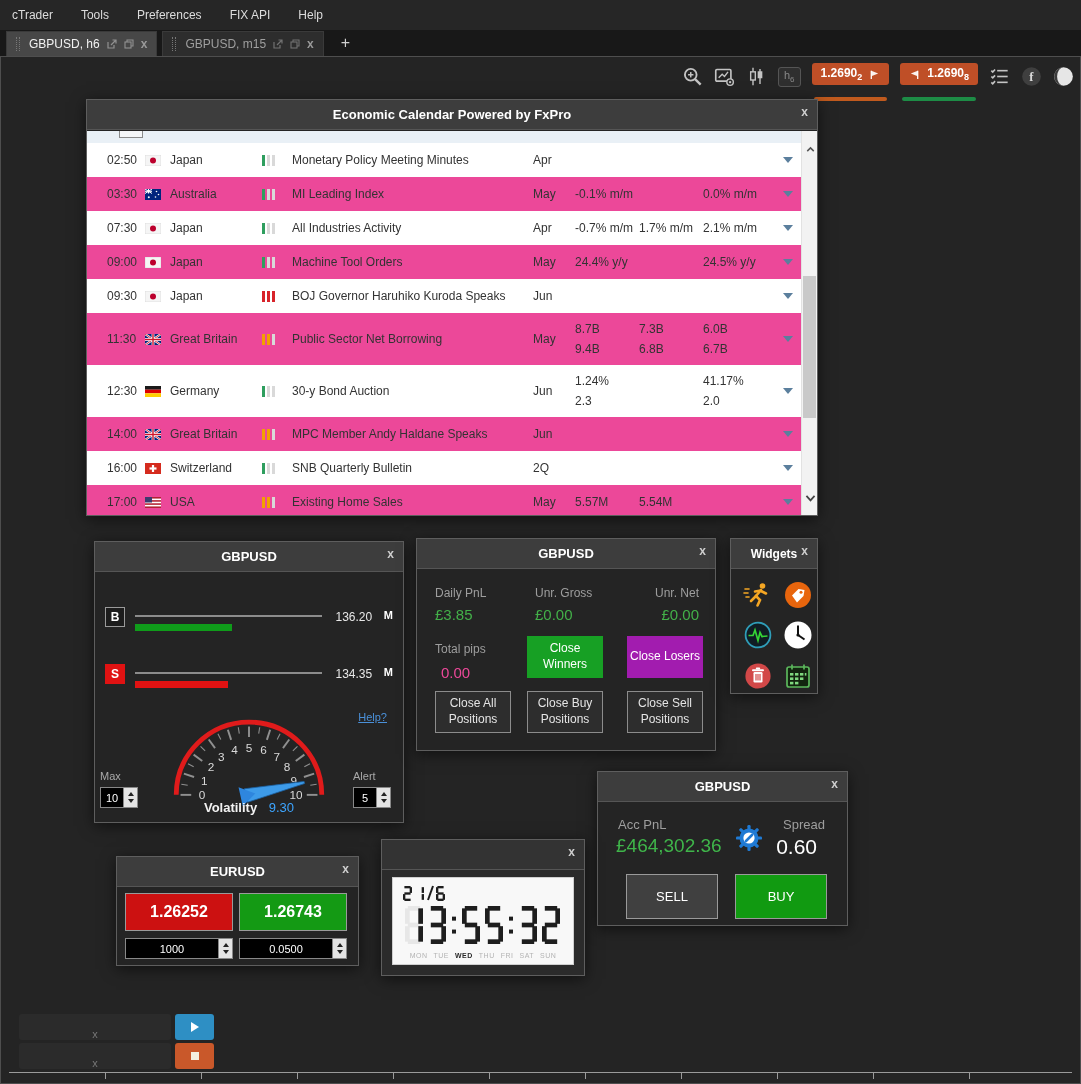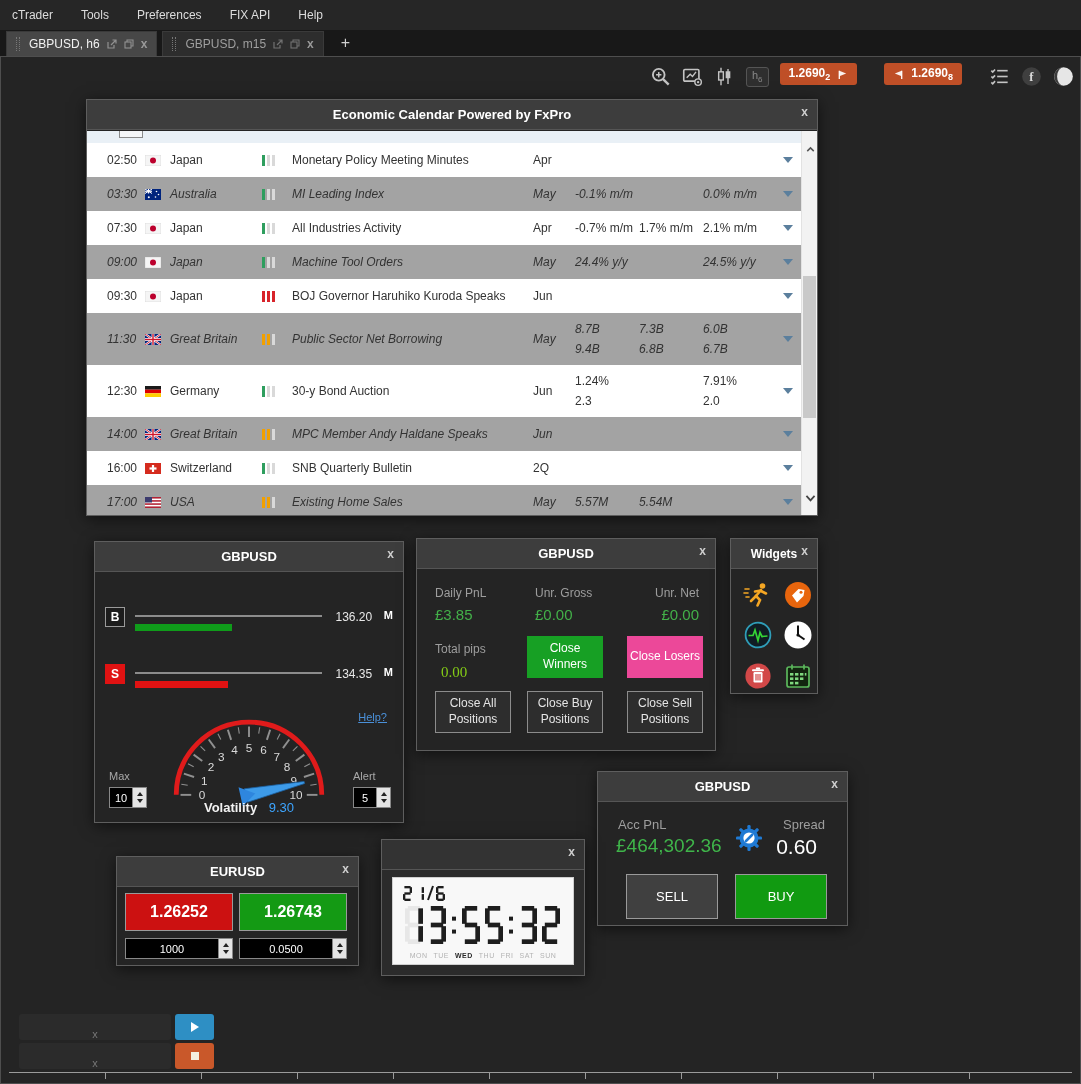--- a/index.html
+++ b/index.html
@@ -23,39 +23,39 @@
   .tab-x { color:#9a9a9a; font-size:12px; font-weight:bold; cursor:pointer; }
   .tab-add { color:#cfcfcf; font-size:16px; padding:0 12px 4px 12px; cursor:pointer; }
   
   .workspace { position:relative; height:1028px; background:#242424; border:1px solid #4e4e4e; }
   
   .toolbar { position:absolute; top:6px; right:6px; display:flex; align-items:flex-start; gap:11px; }
   .ticon { width:21px; height:21px; margin-top:3px; cursor:pointer; }
   .tf-badge { margin-top:4px; background:#2f2f2f; border:1px solid #555; color:#888; border-radius:3px;
               font-size:11px; padding:1px 5px 2px 5px; cursor:pointer; }
   .tf-badge sub { font-size:8px; }
-  .badge-col { display:flex; flex-direction:row; gap:12px;justify-content:flex-end; }
+  .badge-col { display:flex; flex-direction:column; gap:12px;justify-content:flex-end; }
   .price-badge { background:#bf4f27; border-radius:3px; color:#fff; font-weight:bold; font-size:12px;
                  height:22px; display:flex; align-items:center; gap:7px; padding:0 9px; cursor:pointer; }
   .price-badge sub { font-size:9px; }
   .price-badge svg { width:11px; height:11px; }
   .underline { height:4px; border-radius:2px; margin:0 2px; }
   
   .panel { position:absolute; background:#242424; border:1px solid #5e5e5e; box-shadow:0 3px 14px rgba(0,0,0,.55); }
   .panel-h { height:30px; background:#3d3d3d; display:flex; align-items:center; justify-content:center;
              color:#fff; font-weight:bold; font-size:13px; position:relative; border-bottom:1px solid #555; cursor:move;}
   .panel-x { position:absolute; right:9px; top:6px; color:#cfcfcf; font-size:12px; font-weight:bold; cursor:pointer; line-height:1;}
   .panel-b { position:absolute; top:31px; left:0; right:0; bottom:0; }
   
   .cal-body { background:#fff; }
   .partial-strip { position:absolute; top:0; left:0; right:16px; height:12px; background:#e9f0f6; }
   .partial-box { position:absolute; top:0; left:32px; width:24px; height:7px; border:1px solid #8a8a8a; border-top:none; background:#f4f6f8;}
   .cal-rows { position:absolute; top:12px; left:0; right:16px; bottom:0; overflow:hidden; }
   .cal-row { display:flex; align-items:center; padding-left:20px; min-height:34px; font-size:12px; color:#333; background:#fff; cursor:pointer;}
-  .cal-row.alt { background:#a3a3a3;font-style:italic; }
+  .cal-row.alt { background:#ec4899; }
   .cal-row.two { min-height:52px; }
   .c-time { width:38px; }
   .c-flag { width:25px; display:flex; }
   .c-flag svg { width:16px; height:11px; }
   .c-country { width:92px; }
   .c-imp { width:30px; display:flex; gap:2px; align-items:center; }
   .c-imp i { width:3px; height:11px; display:block; }
   .c-event { flex:1; padding-right:4px; }
   .c-period { width:42px; }
   .c-val { width:64px; line-height:1.7; }
@@ -87,25 +87,25 @@
   .spin .btns { width:14px; background:#e4e4e4; border-left:1px solid #888; display:flex; flex-direction:column; align-items:center; justify-content:space-evenly; }
   .spin .btns i { display:block; width:0; height:0; border-left:3.5px solid transparent; border-right:3.5px solid transparent; }
   .spin .btns i.up { border-bottom:4px solid #222; }
   .spin .btns i.dn { border-top:4px solid #222; }
   .vol-row { position:absolute; bottom:7px; width:100%; text-align:center; font-size:13px; }
   .vol-lbl { color:#f2f2f2; font-weight:bold; }
   .vol-val { color:#3da5ff; margin-left:8px; }
   
   .pnl-label { position:absolute; color:#9e9e9e; font-size:12px; }
   .pnl-val { position:absolute; color:#43b049; font-size:15px; }
-  .pnl-white { color:#84cc16;font-family:Liberation Serif, serif; }
+  .pnl-white { color:#ec4899; }
   .pnl-btn { position:absolute; width:76px; height:42px; font-size:12px; display:flex; align-items:center;
              justify-content:center; text-align:center; line-height:1.3; cursor:pointer; color:#fff; }
   .btn-green { background:#17a024; }
-  .btn-red { background:#ec4899; }
+  .btn-red { background:#a21caf; }
   .btn-dark { background:#2d2d2d; border:1px solid #8c8c8c; color:#e4e4e4; }
   
   .widget-grid { display:grid; grid-template-columns:30px 30px; gap:8px 10px; padding:10px 0 0 12px; }
   .widget-grid svg { width:30px; height:30px; cursor:pointer; }
   
   .acc-lbl { position:absolute; left:20px; top:14px; color:#9e9e9e; font-size:13px; }
   .acc-val { position:absolute; left:18px; top:32px; color:#3fb54a; font-size:19px; }
   .spread-lbl { position:absolute; right:22px; top:14px; color:#9e9e9e; font-size:13px; }
   .spread-val { position:absolute; right:30px; top:32px; color:#fff; font-size:21px; }
   .gear-wrap { position:absolute; left:136px; top:20px; width:30px; height:30px; cursor:pointer; }
@@ -435,21 +435,21 @@
               <i style="background: rgb(217, 217, 217);"></i>
             </span>
     <span class="c-event">30-y Bond Auction</span>
     <span class="c-period">Jun</span>
     <span class="c-val">
               <div>1.24%</div>
               <div>2.3</div>
             </span>
     <span class="c-val"></span>
     <span class="c-val c-prev">
-              <div>7.91%</div>
+              <div>41.17%</div>
               <div>2.0</div>
             </span>
     <span class="c-arrow">
               <i class="tri-down"></i>
             </span>
   </div>
 
   <div class="cal-row alt">
     <span class="c-time">14:00</span>
     <span class="c-flag">
@@ -613,21 +613,21 @@
               <text x="135.5967477524977" y="73.13744889913119">8</text>
               <text x="141.84648671698676" y="85.40325224750232">9</text>
               <text x="144" y="99">10</text>
             </g>
           <g id="gauge-needle" transform="rotate(-12.599999999999994 100 95)">
             <polygon points="97,88.5 97,101.5 153,96 153,94" fill="#3d9be9" stroke="#1b5f9e" stroke-width="0.7"></polygon>
             <polygon points="92,86 92,104 106,95" fill="#2e86de"></polygon>
           </g>
         </svg>
       </div>
-      <div class="spin-group" style="left:14px">
+      <div class="spin-group" style="left:5px">
         <div class="lbl">Max</div>
         <div class="spin" style="width:38px">
           <span class="v">10</span>
           <span class="btns">
               <i class="up"></i>
               <i class="dn"></i>
             </span>
         </div>
       </div>
       <div class="spin-group" style="right:12px">

